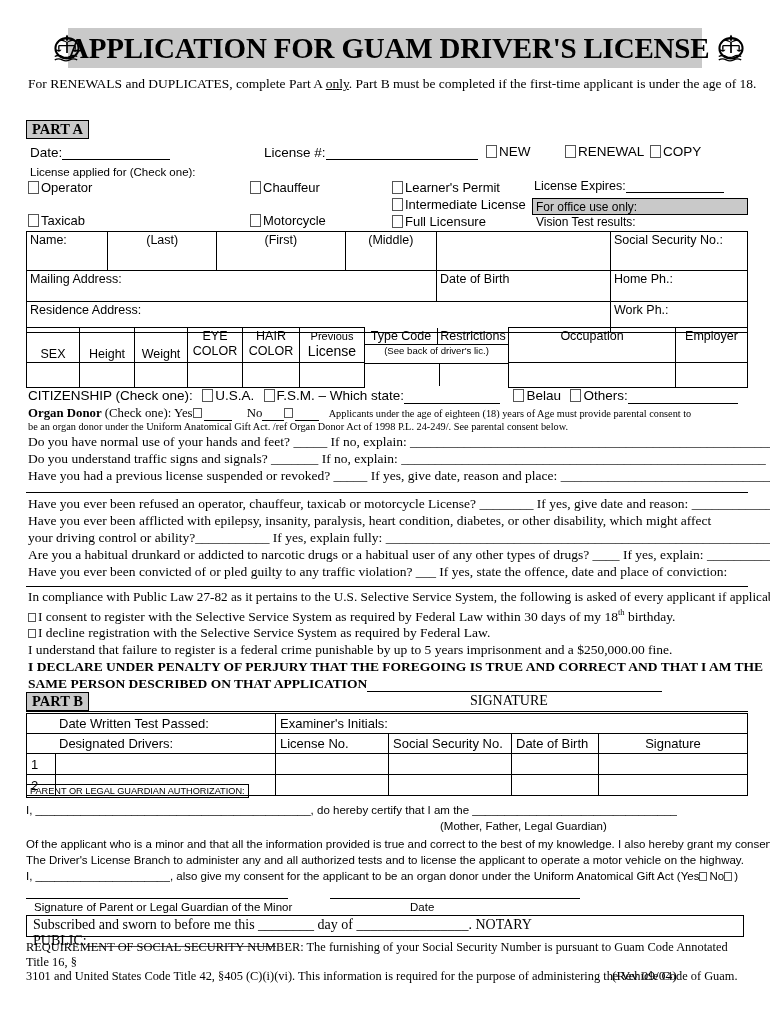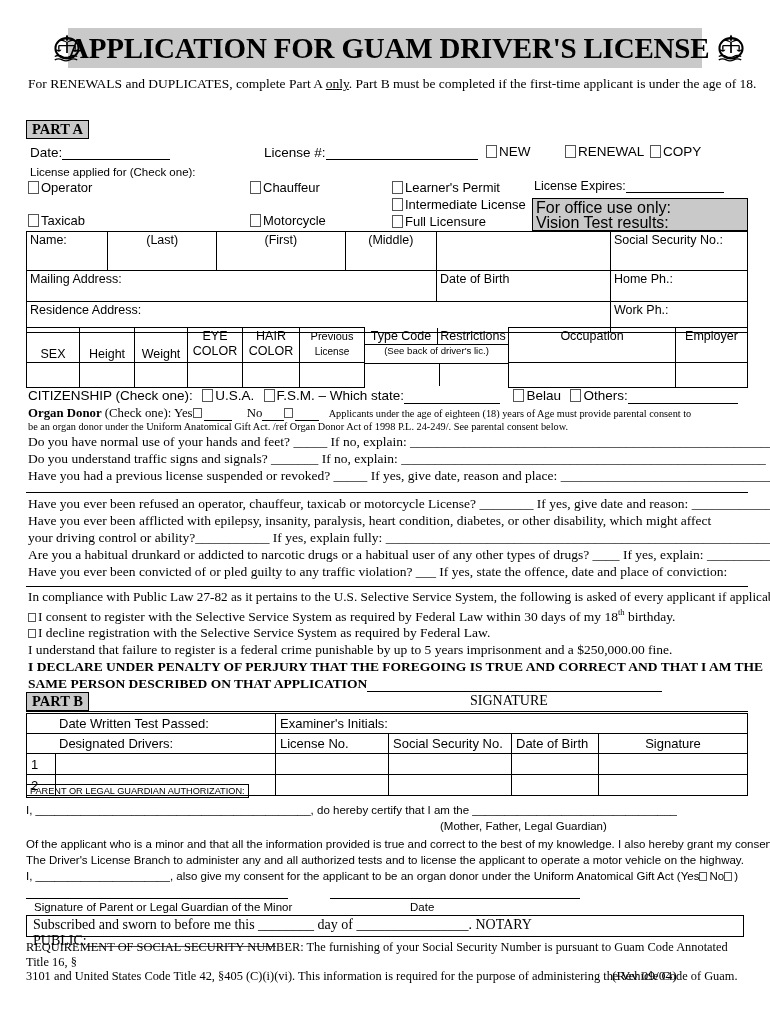--- a/index.html
+++ b/index.html
@@ -67,23 +67,23 @@
   .pa-lic{position:absolute;left:264px;top:145px;font-size:13.5px;font-family:"Liberation Sans",sans-serif;}
   .pa-new{position:absolute;left:486px;top:144px;font-size:13.5px;font-family:"Liberation Sans",sans-serif;}
   .pa-ren{position:absolute;left:565px;top:144px;font-size:13.5px;font-family:"Liberation Sans",sans-serif;}
   .pa-cpy{position:absolute;left:650px;top:144px;font-size:13.5px;font-family:"Liberation Sans",sans-serif;}
 
   .applied{position:absolute;left:30px;top:166px;font-size:11.5px;font-family:"Liberation Sans",sans-serif;}
 
   .optcol{position:absolute;font-size:13px;font-family:"Liberation Sans",sans-serif;}
 
   .officebox{
-    position:absolute;left:532px;top:198px;width:216px;height:33px;
+    position:absolute;left:532px;top:198px;width:216px;height:17px;
     background:#c9c9c9;border:1.2px solid #000;box-sizing:border-box;
-    font-family:"Liberation Sans",sans-serif;font-size:16px;
+    font-family:"Liberation Sans",sans-serif;font-size:12px;
     padding:1px 0 0 3px;line-height:15px;
   }
   .licexp{position:absolute;left:534px;top:179px;font-size:12.5px;font-family:"Liberation Sans",sans-serif;}
 
   
   .tbl{position:absolute;border-collapse:collapse;font-family:"Liberation Sans",sans-serif;}
   .tbl td{border:1px solid #000;font-size:12.5px;vertical-align:top;padding:1px 3px;}
   .cap{text-align:center;}
 
   
@@ -212,21 +212,21 @@
       <td class="cap" style="width:48px;line-height:15px;">
         <span>EYE</span><br>
         <span>COLOR</span>
       </td>
       <td class="cap" style="width:50px;line-height:15px;">
         <span>HAIR</span><br>
         <span>COLOR</span>
       </td>
       <td class="cap" style="width:58px;line-height:15px;font-size:11px;">
         <span>Previous</span><br>
-        <span style="font-size:10px;">License</span>
+        <span style="font-size:14px;">License</span>
       </td>
       <td style="width:0;padding:0;border:none;"></td>
       <td style="width:143px;padding:0;border:none;">
         <table style="width:100%;border-collapse:collapse;">
           <tbody>
                 <tr>
             <td style="border:1px solid #000;border-top:none;border-left:none;width:68px;text-align:center;font-size:12.5px;padding:1px 2px;">Type Code</td>
             <td style="border:1px solid #000;border-top:none;border-right:none;text-align:center;font-size:12.5px;padding:1px 2px;">Restrictions</td>
           </tr>
           <tr>

